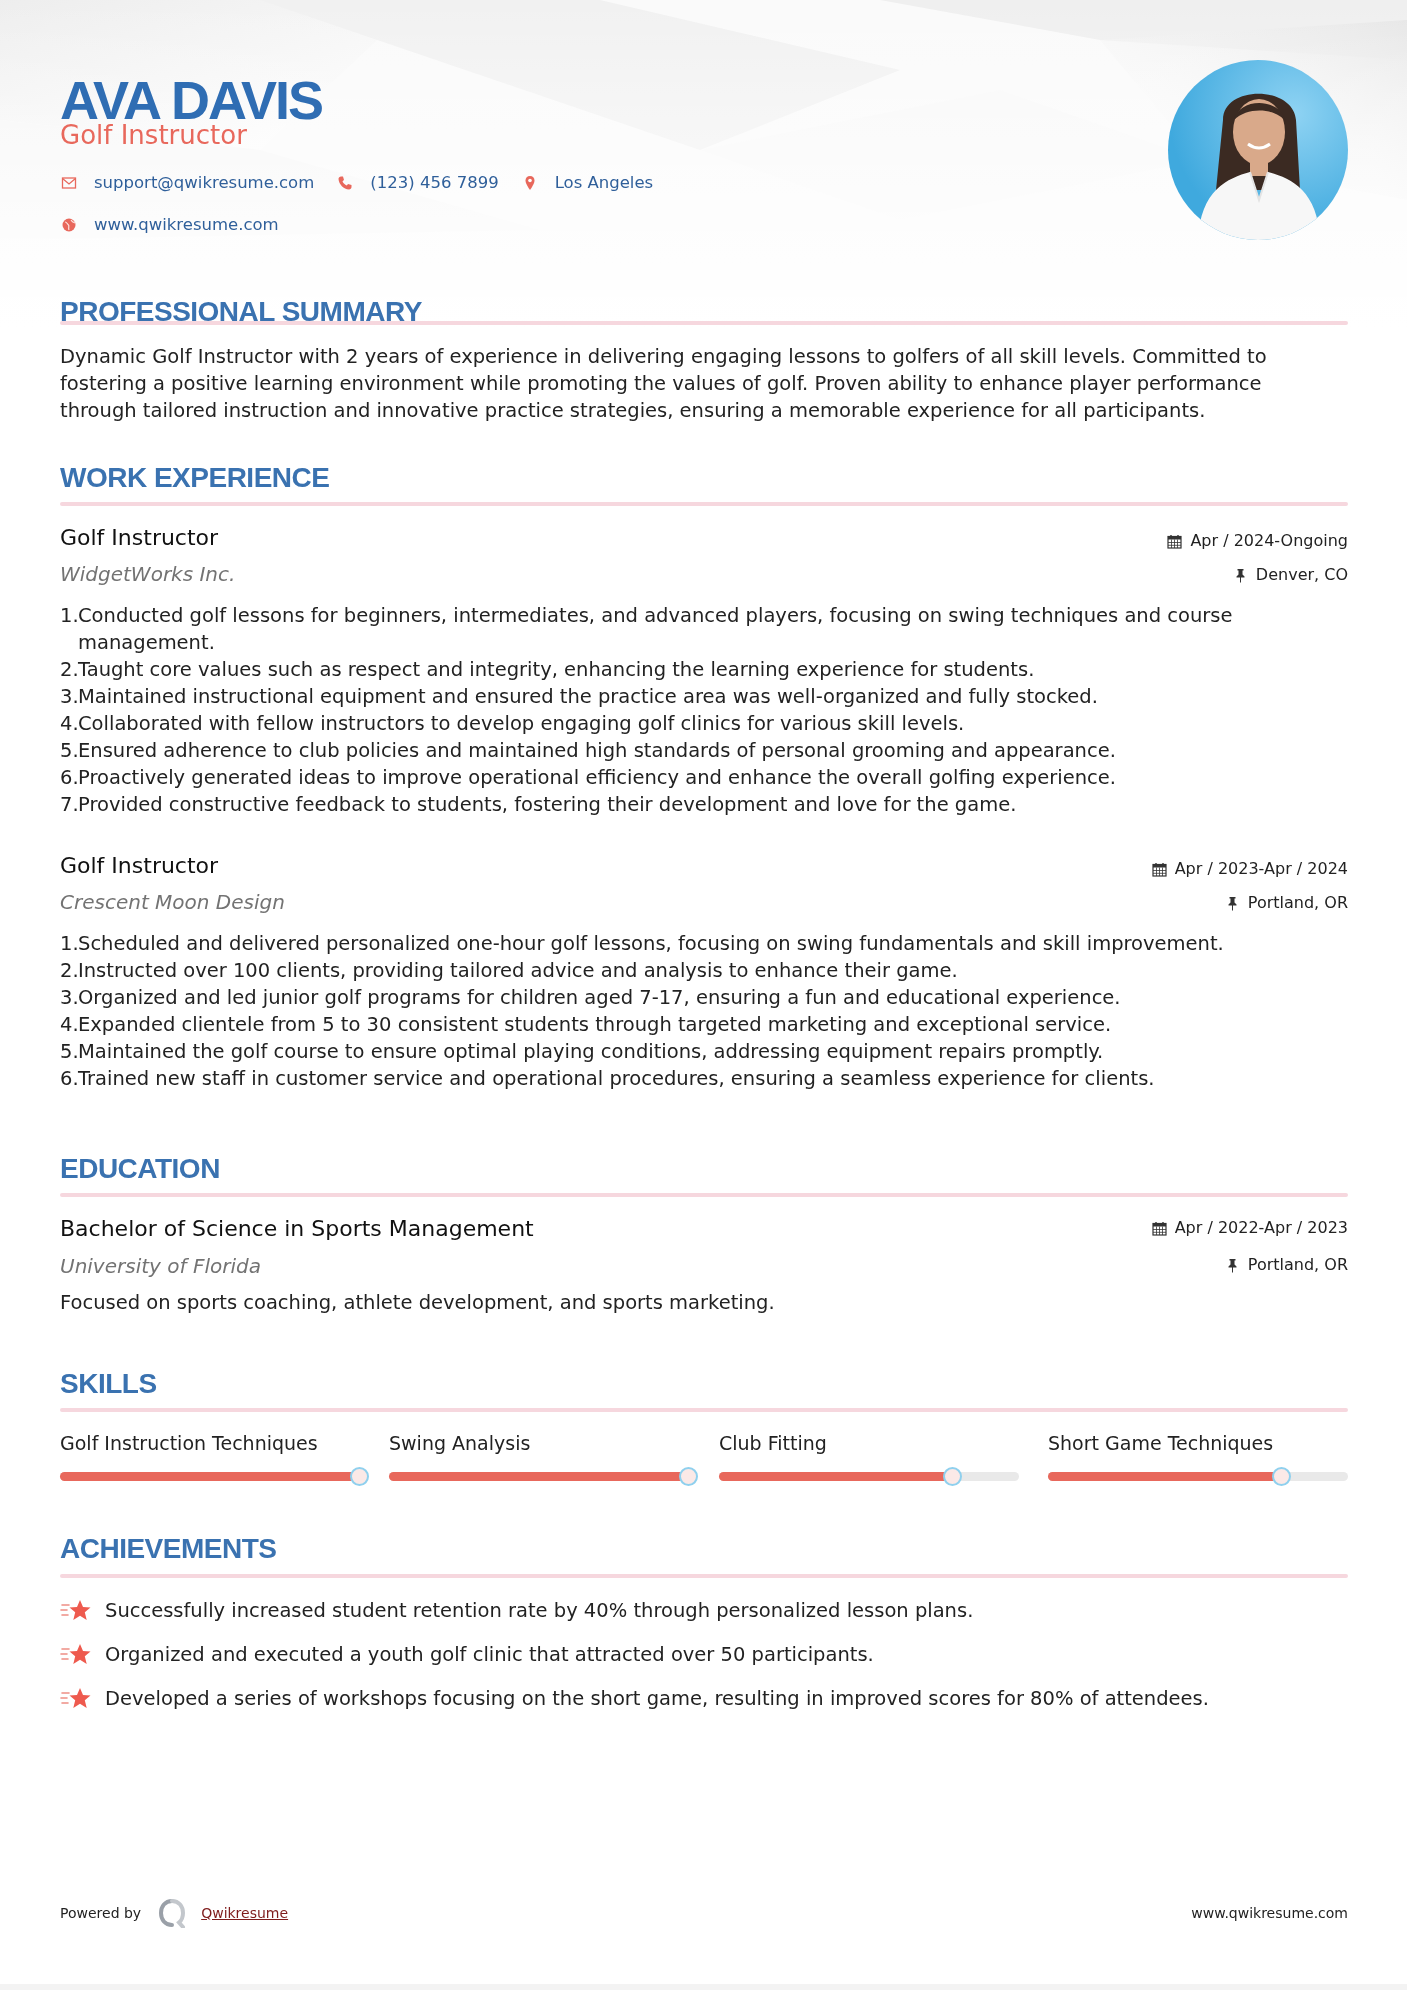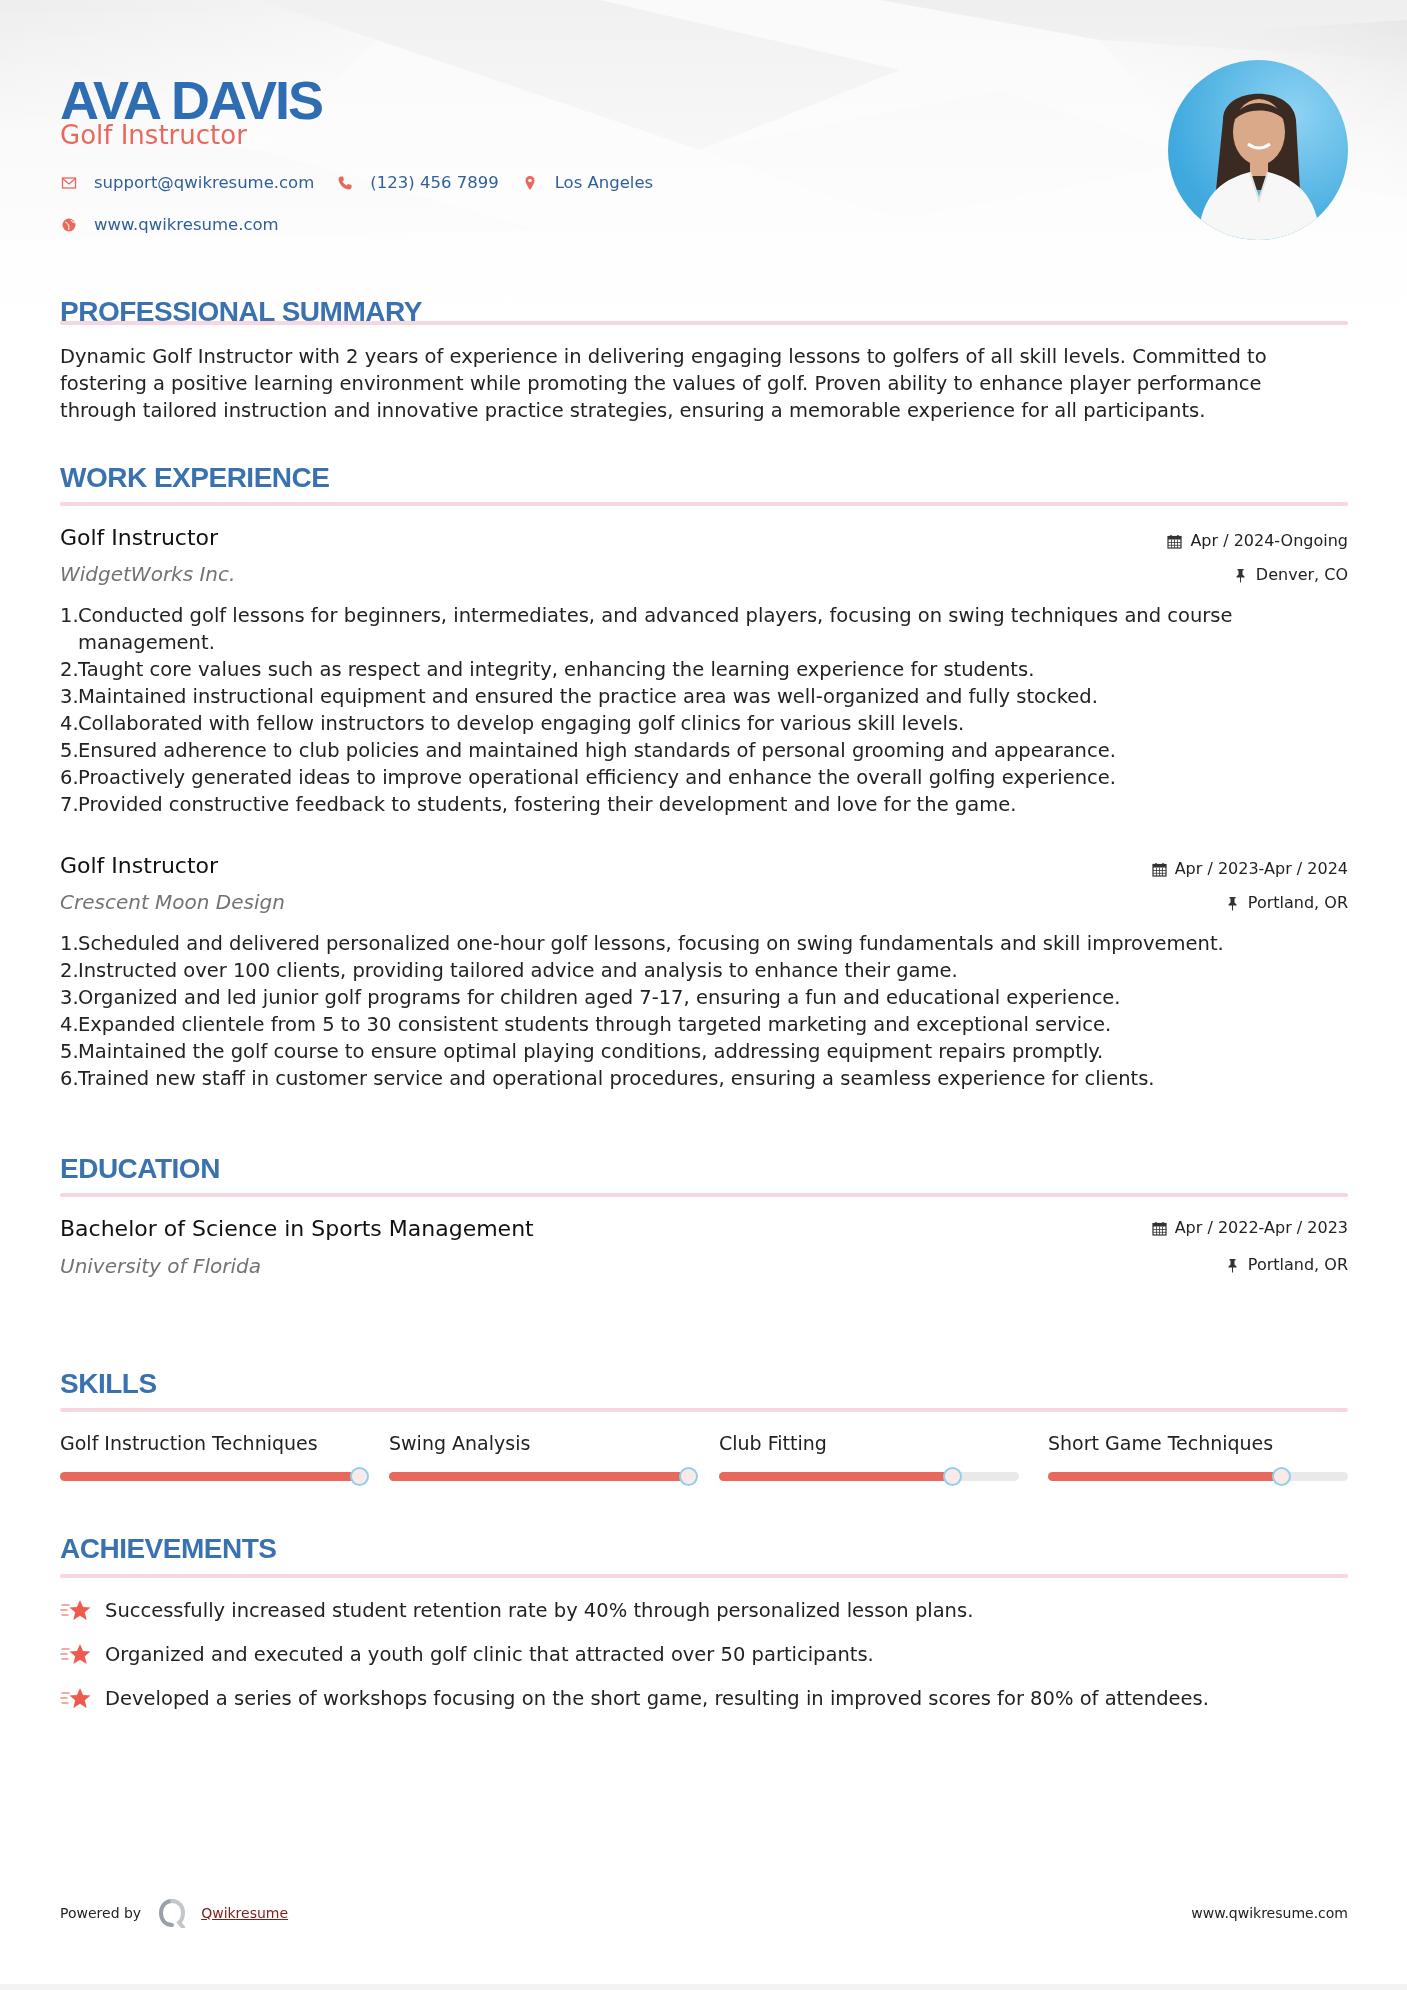--- a/index.html
+++ b/index.html
@@ -273,20 +273,21 @@
   </div>
   <div class="entry-sub" style="top:1253px;">University of Florida</div>
   <div class="meta" style="top:1255px;">
     <span class="mico">
       <svg viewBox="0 0 15 15">
           <path d="M4.5 1 H10.5 V2.5 H9.5 V6.5 L11.5 8.5 V9.5 H8 V14 L7.5 15 L7 14 V9.5 H3.5 V8.5 L5.5 6.5 V2.5 H4.5 Z" fill="#333"></path>
         </svg>
     </span>
     <span>Portland, OR</span>
   </div>
+  <div class="para" style="top:1289px;">Focused on sports coaching, athlete development, and sports marketing.</div>
 
   <div class="section-heading" style="top:1368px;">SKILLS</div>
   <div class="divider" style="top:1408px;"></div>
 
   <div class="skill" style="left:60px; top:1430px;">
     <div class="label">Golf Instruction Techniques</div>
     <div class="track">
       <div class="fill" style="width: 100%;"></div>
       <div class="knob" style="left: 100%;"></div>
     </div>

